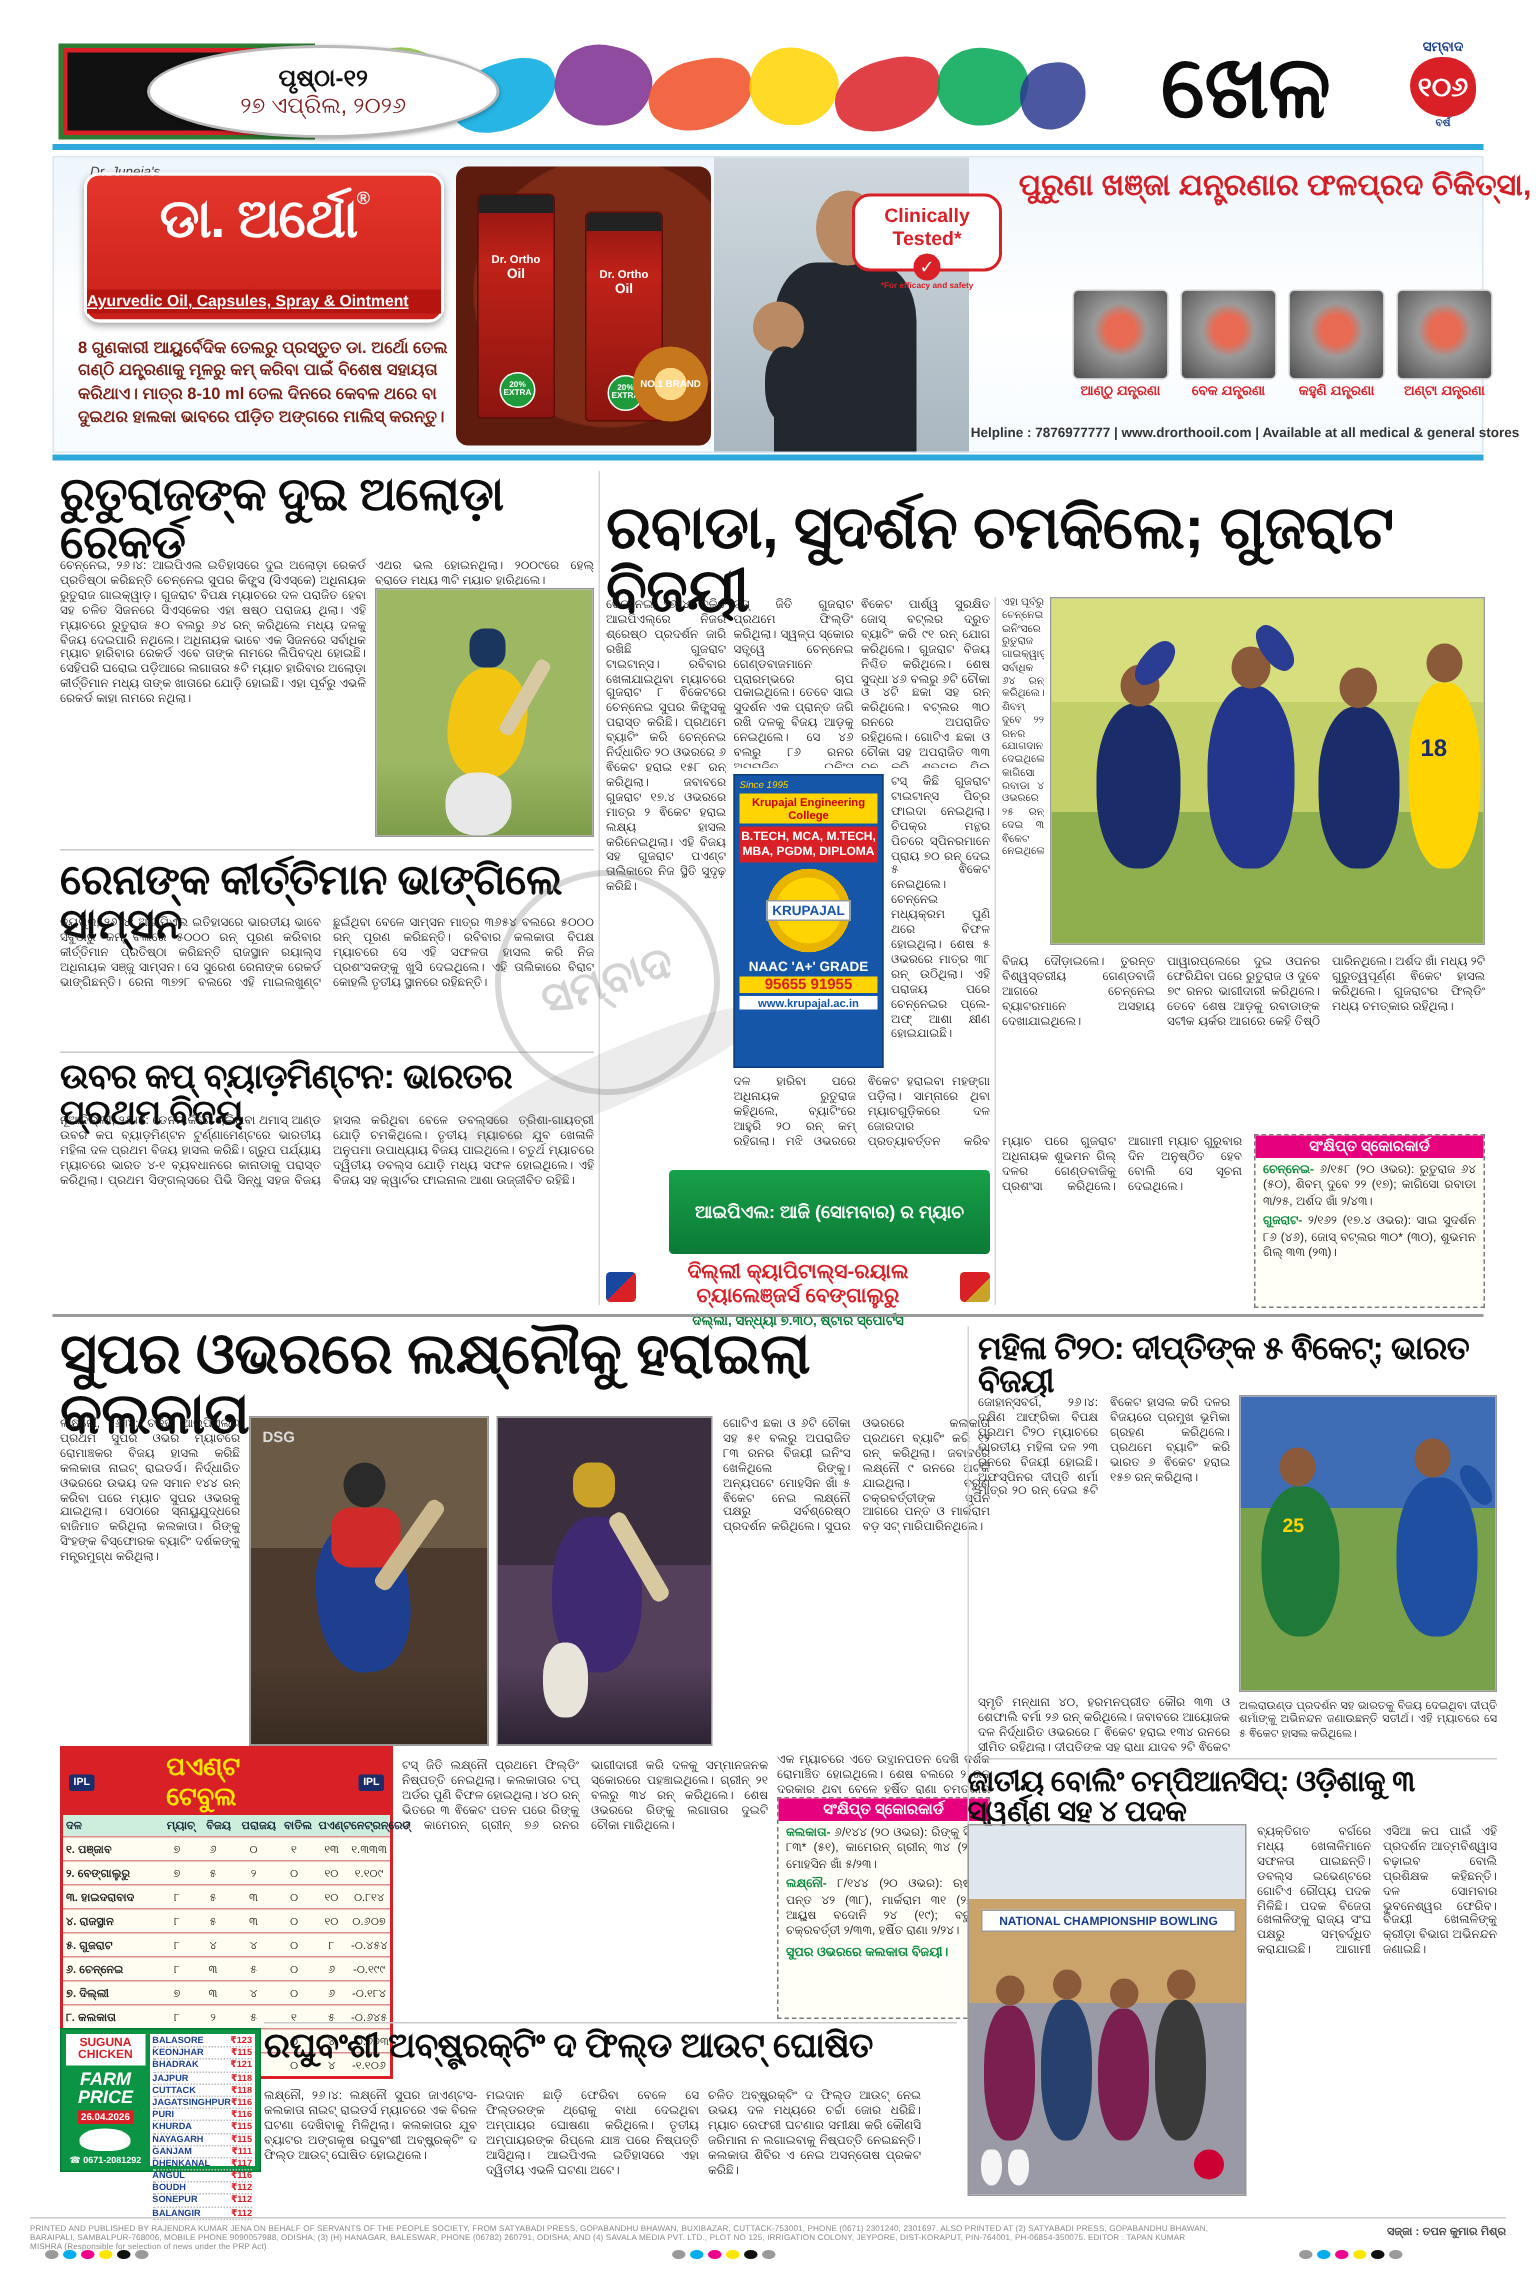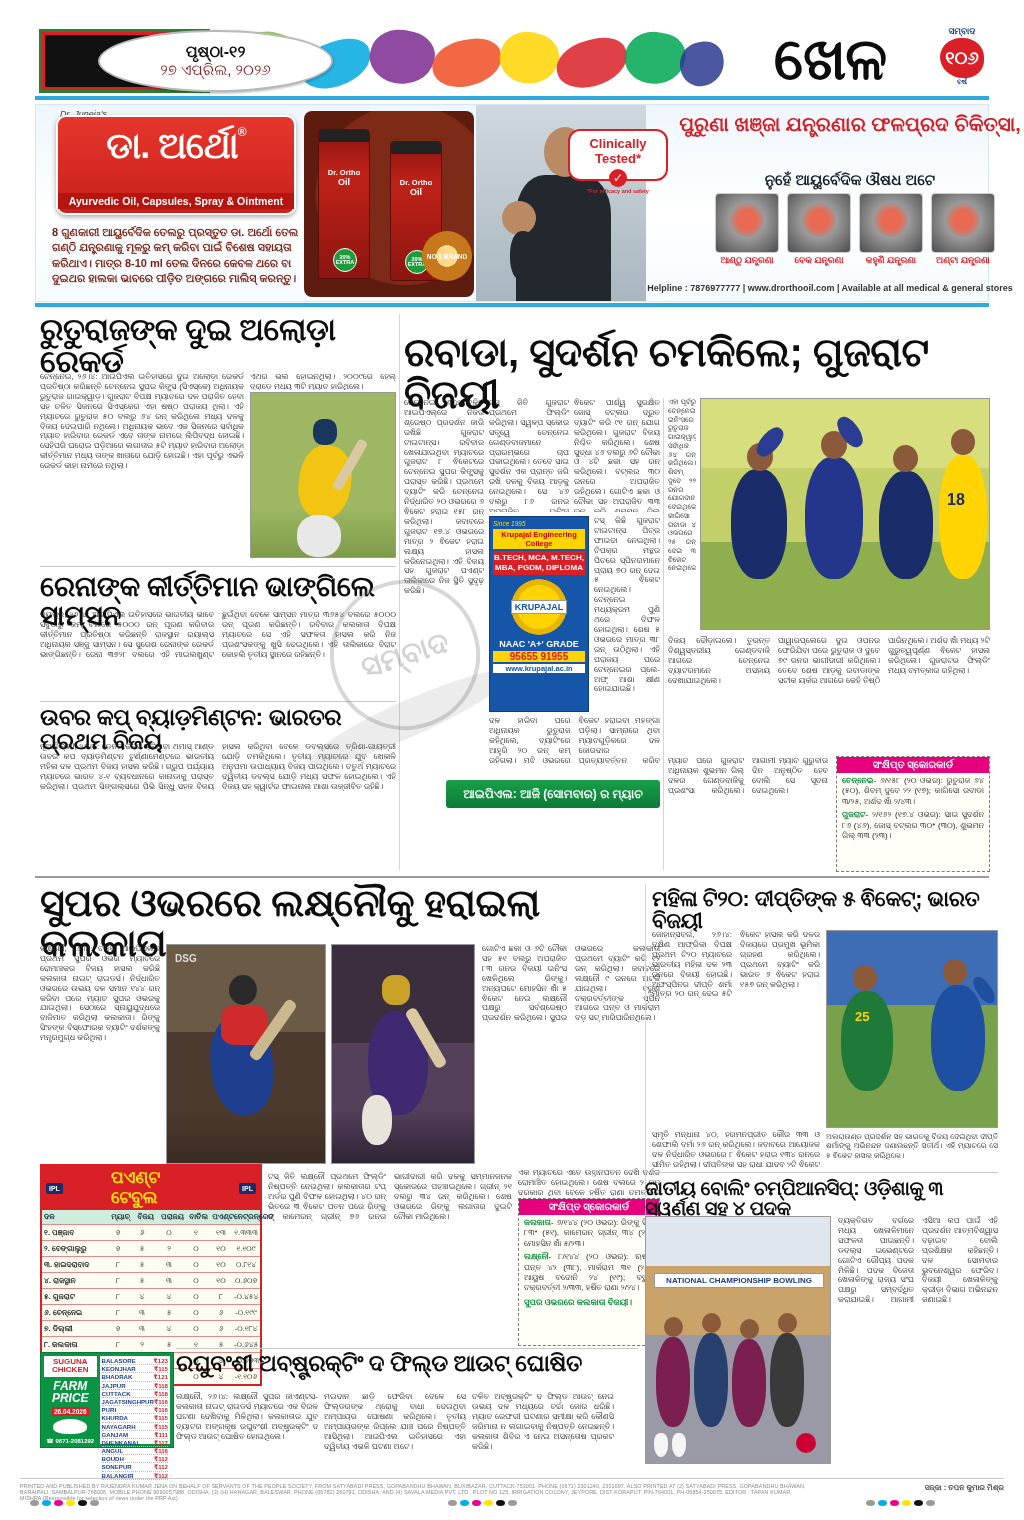--- a/index.html
+++ b/index.html
@@ -19,39 +19,39 @@
   .mast-band { left:170px; top:28px; width:555px; height:62px; overflow:hidden; border-radius:4px; }
   .blob { position:absolute; border-radius:50% 40% 55% 45%; opacity:.85; }
   .mast-badge { left:42px; top:32px; width:165px; height:58px; background:#111; border:3px solid #d92027; outline:3px solid #2e7d32; }
   .mast-oval { left:98px; top:30px; width:235px; height:62px; background:#fff; border:2px solid #b9b9b9; border-radius:50%; display:flex; flex-direction:column; align-items:center; justify-content:center; box-shadow:0 1px 3px rgba(0,0,0,.35); }
   .mast-title { left:735px; top:24px; width:190px; height:70px; font-size:58px; font-weight:800; color:#0c0c0c; letter-spacing:-1px; text-align:center; line-height:70px; }
   .logo-wrap { left:926px; top:26px; width:72px; height:66px; text-align:center; }
   .logo-circle { margin:1px auto 0; width:44px; height:40px; background:#d92027; border-radius:50% 50% 45% 55%; color:#fff; font-weight:bold; font-size:18px; line-height:40px; }
   
   .adbox { left:35px; top:104px; width:954px; height:198px; background:linear-gradient(180deg,#eef6fc,#ffffff 55%,#f6fbff); border:1px solid #d7e6ef; }
   .ortho-logo { left:20px; top:10px; width:240px; height:100px; background:linear-gradient(180deg,#e5362c,#c8201a); border:2px solid #fff; border-radius:10px; box-shadow:0 2px 5px rgba(0,0,0,.35); color:#fff; }
-  .ortho-tag { position:absolute; left:0; right:0; bottom:4px; background:#b5140f; font-size:10.5px; font-weight:bold; text-align:center; padding:2px 0; }
+  .ortho-tag { position:absolute; left:0; right:0; bottom:4px; background:#b5140f; font-size:10.5px; font-weight:bold; text-align:left; padding:2px 0;text-decoration:underline; }
   .pill { left:532px; top:24px; width:100px; height:52px; background:#fff; border:2px solid #d92027; border-radius:12px; text-align:center; color:#d92027; font-weight:bold; font-size:13px; line-height:1.15; padding-top:6px; }
   .thumb { width:64px; height:60px; border-radius:4px; background:radial-gradient(circle at 50% 45%, #e86a52 0 22%, #9a9a9a 40%, #6e6e6e 75%, #4c4c4c); border:1px solid #ccc; }
   .pain-label { font-size:9px; font-weight:bold; color:#d92027; text-align:center; margin-top:2px; }
   .bottle { position:absolute; width:52px; border-radius:4px 4px 3px 3px; background:linear-gradient(180deg,#8c1510,#c02218 30%,#8c1510); border:1px solid #5e0d09; color:#fff; text-align:center; }
   .cap { height:12px; background:#222; border-radius:3px 3px 0 0; }
   .extra { position:absolute; background:#1f9b3c; color:#fff; font-size:5.5px; font-weight:bold; border-radius:50%; width:24px; height:24px; display:flex; align-items:center; justify-content:center; text-align:center; line-height:1; border:1px solid #fff; }
   
   .photo { overflow:hidden; border:1px solid #999; }
   .fig { position:absolute; border-radius:45%; }
   .head-dot { position:absolute; background:#8a5a3b; border-radius:50%; }
   
   .score { border:1px dashed #7a7a7a; background:#fffef7; padding:3px 5px 4px; }
   .score-title { background:#e6007e; color:#fff; font-weight:bold; font-size:10px; text-align:center; padding:2px 0; margin:-3px -5px 3px; }
   .score p { font-size:8px; line-height:1.3; text-align:justify; margin-bottom:3px; color:#222; }
   .score p .tn { color:#0b8a3c; font-weight:bold; }
   .score-result { color:#0b8a3c; font-weight:bold; font-size:8.5px; }
   
-  .ipl-strip-label { background:linear-gradient(180deg,#18a04a,#0b7a36); color:#fff; font-weight:bold; font-size:12px; text-align:center; padding:7px 0; border-radius:3px;margin-left:42px; }
+  .ipl-strip-label { background:linear-gradient(180deg,#18a04a,#0b7a36); color:#fff; font-weight:bold; font-size:12px; text-align:center; padding:21px 0; border-radius:3px;margin-left:42px; }
   .fixture { color:#d92027; font-weight:bold; font-size:13.5px; text-align:center; margin-top:4px; }
   .venue { color:#0b7a36; font-weight:bold; font-size:9px; text-align:center; margin-top:3px; }
   .team-logo { position:absolute; width:20px; height:20px; border-radius:3px; }
   
   .krupajal { background:#1556a8; border:1px solid #0c3e7c; color:#fff; text-align:center; padding:3px; }
   .k-strip { background:#ffd400; color:#c00; font-weight:bold; font-size:7.5px; padding:1px 0; margin:2px 0; }
   .k-red { background:#d92027; color:#fff; font-weight:bold; font-size:8px; line-height:1.25; padding:2px 0; }
   .k-gear { margin:4px auto; width:56px; height:56px; border-radius:50%; background:radial-gradient(circle,#ffd400 55%,#e8b400 56% 70%,#1556a8 71%); display:flex; align-items:center; justify-content:center; }
   .k-brand { background:#fff; color:#1556a8; font-weight:bold; font-size:9px; padding:1px 3px; border:1px solid #999; }
   .k-grade { font-size:9px; font-weight:bold; color:#fff; }
@@ -146,21 +146,20 @@
       <div class="head-dot" style="left:68px;top:22px;width:42px;height:50px;background:#b98a64"></div>
       <div class="fig" style="left:26px;top:96px;width:34px;height:34px;background:#b98a64;border-radius:50%"></div>
       <div class="fig" style="left:34px;top:126px;width:26px;height:50px;background:#23272e"></div>
     </div>
     <div class="abs pill">
       <div>Clinically Tested*</div>
       <div style="margin:2px auto 0;width:18px;height:18px;border-radius:50%;background:#d92027;color:#fff;font-size:12px;line-height:18px">✓</div>
       <div style="font-size:5.5px;margin-top:1px">*For efficacy and safety</div>
     </div>
     <div class="abs" style="left:640px;top:8px;width:348px;font-size:20px;font-weight:800;color:#d31f26;text-align:center">ପୁରୁଣା ଖଞ୍ଜା ଯନ୍ତ୍ରଣାର ଫଳପ୍ରଦ ଚିକିତ୍ସା,</div>
-    <div class="abs" style="left:640px;top:66px;width:348px;font-size:15px;font-weight:800;color:#16202c;text-align:center">ନୁହେଁ ଆୟୁର୍ବେଦିକ ଔଷଧ ଅଟେ</div>
     <div class="abs" style="left:674px;top:88px;width:290px;display:flex;gap:8px;justify-content:center">
 
         <div>
           <div class="thumb"></div>
           <div class="pain-label">ଆଣ୍ଠୁ ଯନ୍ତ୍ରଣା</div>
         </div>
 
         <div>
           <div class="thumb"></div>
           <div class="pain-label">ବେକ ଯନ୍ତ୍ରଣା</div>
@@ -219,20 +218,26 @@
     </div>
     <div class="k-grade">NAAC 'A+' GRADE</div>
     <div class="k-phone">95655 91955</div>
     <div class="k-web">www.krupajal.ac.in</div>
   </div>
   <div class="abs bt" style="left:594px;top:516px;width:66px;height:196px">ଟସ୍ କିଛି ଗୁଜରାଟ ଟାଇଟାନ୍ସ ପିଚ୍‌ର ଫାଇଦା ନେଇଥିଲା। ଚିପକ୍‌ର ମନ୍ଥର ପିଚରେ ସ୍ପିନରମାନେ ପ୍ରାୟ ୭୦ ରନ୍ ଦେଇ ୫ ଵିକେଟ ନେଇଥିଲେ। ଚେନ୍ନେଇ ମଧ୍ୟକ୍ରମ ପୁଣି ଥରେ ବିଫଳ ହୋଇଥିଲା। ଶେଷ ୫ ଓଭରରେ ମାତ୍ର ୩୮ ରନ୍ ଉଠିଥିଲା। ଏହି ପରାଜୟ ପରେ ଚେନ୍ନେଇର ପ୍ଲେ-ଅଫ୍ ଆଶା କ୍ଷୀଣ ହୋଇଯାଇଛି।</div>
   <div class="abs bt c2" style="left:489px;top:716px;width:171px;height:58px">ଦଳ ହାରିବା ପରେ ଅଧିନାୟକ ରୁତୁରାଜ କହିଥିଲେ, ବ୍ୟାଟିଂରେ ଆହୁରି ୨୦ ରନ୍ କମ୍ ରହିଗଲା। ମଝି ଓଭରରେ ଵିକେଟ ହରାଇବା ମହଙ୍ଗା ପଡ଼ିଲା। ସାମ୍ନାରେ ଥିବା ମ୍ୟାଚଗୁଡ଼ିକରେ ଦଳ ଜୋରଦାର ପ୍ରତ୍ୟାବର୍ତ୍ତନ କରିବ ବୋଲି ସେ ଆଶା ପ୍ରକଟ କରିଥିଲେ।</div>
 
   <div class="abs" style="left:404px;top:780px;width:256px">
     <div class="ipl-strip-label">ଆଇପିଏଲ: ଆଜି (ସୋମବାର) ର ମ୍ୟାଚ</div>
+    <div style="position:relative">
+      <div class="team-logo" style="left:0;top:8px;background:linear-gradient(135deg,#17479e 50%,#d92027 50%)"></div>
+      <div class="team-logo" style="right:0;top:8px;background:linear-gradient(135deg,#d92027 60%,#c9a227 60%)"></div>
+      <div class="fixture" style="padding:0 24px">ଦିଲ୍ଲୀ କ୍ୟାପିଟାଲ୍ସ-ରୟାଲ ଚ୍ୟାଲେଞ୍ଜର୍ସ ବେଙ୍ଗାଲୁରୁ</div>
+      <div class="venue">ଦିଲ୍ଲୀ, ସନ୍ଧ୍ୟା ୭.୩୦, ଷ୍ଟାର ସ୍ପୋର୍ଟସ</div>
+    </div>
   </div>
 
   <div class="abs vdiv" style="left:663px;top:398px;height:472px"></div>
 
   <div class="abs bt7" style="left:668px;top:398px;width:28px;height:230px">ଏହା ପୂର୍ବରୁ ଚେନ୍ନେଇ ଇନିଂସରେ ରୁତୁରାଜ ଗାଇକ୍‌ୱାଡ଼ ସର୍ବାଧିକ ୬୪ ରନ୍ କରିଥିଲେ। ଶିବମ୍ ଦୁବେ ୨୨ ରନର ଯୋଗଦାନ ଦେଇଥିଲେ। କାଗିସୋ ରବାଡା ୪ ଓଭରରେ ୨୫ ରନ୍ ଦେଇ ୩ ଵିକେଟ ନେଇଥିଲେ।</div>
   <div class="abs photo" style="left:700px;top:398px;width:290px;height:232px;background:linear-gradient(180deg,#d6de7d 0 30%,#c3d06a 30% 62%,#8fae4e 62%)">
     <div class="fig" style="left:30px;top:70px;width:56px;height:110px;background:#1b2c6b"></div>
     <div class="head-dot" style="left:46px;top:44px;width:26px;height:28px"></div>
     <div class="fig" style="left:104px;top:58px;width:58px;height:122px;background:#24368c"></div>
     <div class="head-dot" style="left:120px;top:32px;width:26px;height:28px"></div>

